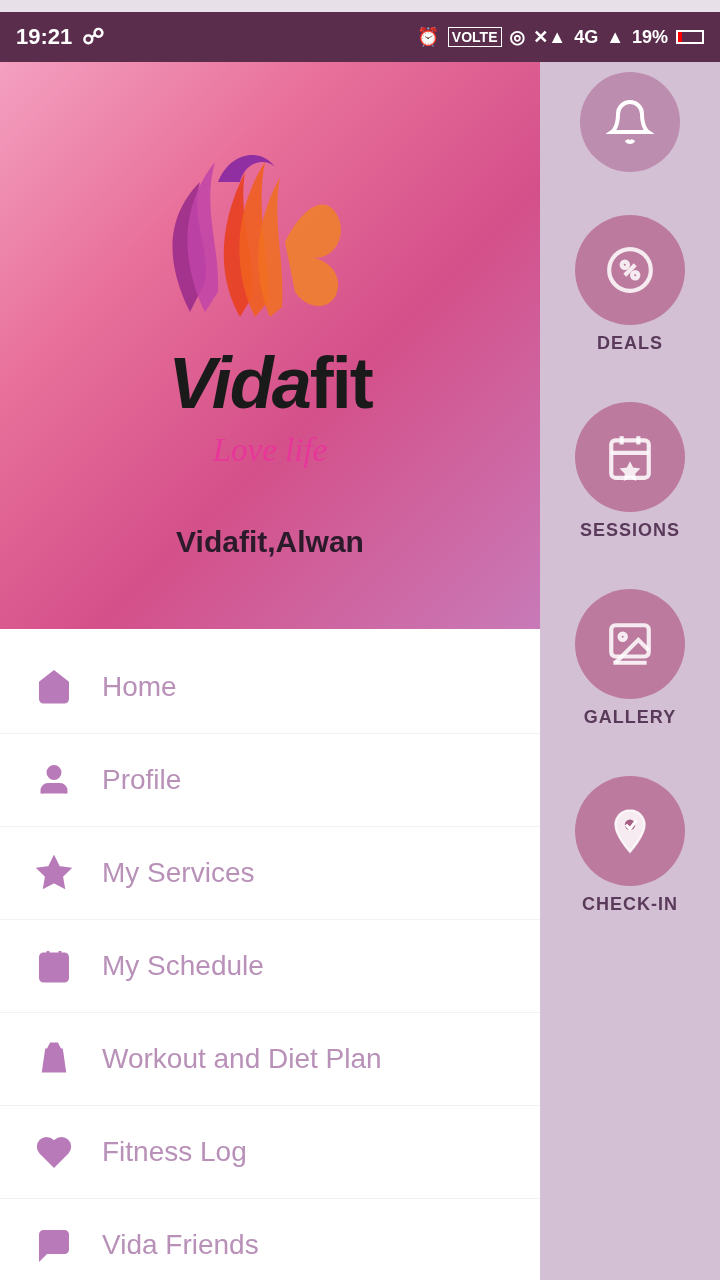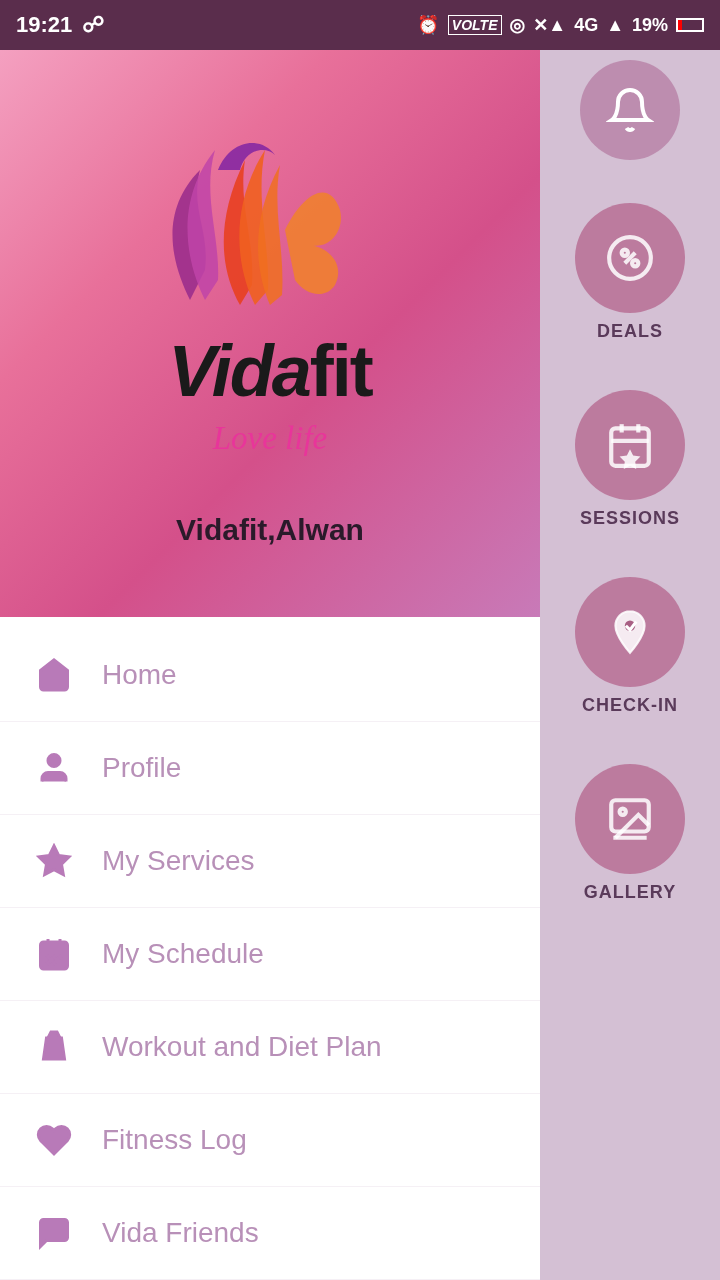--- a/index.html
+++ b/index.html
@@ -21,20 +21,21 @@
       background: #5a2d4c;
       display: flex;
       align-items: center;
       justify-content: space-between;
       padding: 0 16px;
       color: white;
       font-size: 22px;
       font-weight: bold;
       position: relative;
       z-index: 100;
+      margin-top: 12px;
     }
     .status-bar-left {
       display: flex;
       align-items: center;
       gap: 10px;
     }
     .status-bar-right {
       display: flex;
       align-items: center;
       gap: 8px;
@@ -213,21 +214,21 @@
 </head>
 <body>
 
 <div class="status-bar">
   <div class="status-bar-left">
     <span>19:21</span>
     <span>☍</span>
   </div>
   <div class="status-bar-right">
     <span>⏰</span>
-    <span style="font-size:14px;border:1px solid white;padding:1px 3px;font-style:italic;">VOLTE</span>
+    <span style="font-size:14px;border:1px solid white;padding:1px 3px;">VOLTE</span>
     <span>◎</span>
     <span>✕▲</span>
     <span style="font-size:18px;">4G</span>
     <span>▲</span>
     <span>19%</span>
     <span style="width:28px;height:14px;border:2px solid white;display:inline-block;position:relative;">
       <span style="position:absolute;left:0;top:0;width:15%;height:100%;background:red;display:block;"></span>
     </span>
   </div>
 </div>
@@ -372,36 +373,36 @@
           <line x1="8" y1="2" x2="8" y2="6"></line>
           <line x1="3" y1="10" x2="21" y2="10"></line>
           <polygon points="12 14 13.5 17 17 17.5 14.5 20 15 23.5 12 22 9 23.5 9.5 20 7 17.5 10.5 17" fill="rgba(255,255,255,0.85)" stroke="none"></polygon>
         </svg>
       </div>
       <span class="right-label">SESSIONS</span>
     </div>
 
     <div class="right-panel-item">
       <div class="right-circle">
-        <svg width="50" height="50" viewBox="0 0 24 24" fill="rgba(255,255,255,0.85)" stroke="rgba(255,255,255,0.85)" stroke-width="1">
-          <path d="M12 2C8.13 2 5 5.13 5 9c0 5.25 7 13 7 13s7-7.75 7-13c0-3.87-3.13-7-7-7z"></path>
-          <circle cx="12" cy="9" r="2.5" fill="rgba(160,80,120,0.9)" stroke="none"></circle>
-          <path d="M10 9 L12 11 L15 7" stroke="white" stroke-width="1.5" fill="none"></path>
-        </svg>
-      </div>
-      <span class="right-label">CHECK-IN</span>
-    </div>
-
-    <div class="right-panel-item">
-      <div class="right-circle">
         <svg width="50" height="50" viewBox="0 0 24 24" fill="none" stroke="rgba(255,255,255,0.85)" stroke-width="2">
           <rect x="3" y="3" width="18" height="15" rx="2"></rect>
           <circle cx="8.5" cy="8.5" r="1.5"></circle>
           <polyline points="21 15 16 10 5 21"></polyline>
           <line x1="4" y1="21" x2="20" y2="21"></line>
         </svg>
       </div>
       <span class="right-label">GALLERY</span>
     </div>
 
+    <div class="right-panel-item">
+      <div class="right-circle">
+        <svg width="50" height="50" viewBox="0 0 24 24" fill="rgba(255,255,255,0.85)" stroke="rgba(255,255,255,0.85)" stroke-width="1">
+          <path d="M12 2C8.13 2 5 5.13 5 9c0 5.25 7 13 7 13s7-7.75 7-13c0-3.87-3.13-7-7-7z"></path>
+          <circle cx="12" cy="9" r="2.5" fill="rgba(160,80,120,0.9)" stroke="none"></circle>
+          <path d="M10 9 L12 11 L15 7" stroke="white" stroke-width="1.5" fill="none"></path>
+        </svg>
+      </div>
+      <span class="right-label">CHECK-IN</span>
+    </div>
+
   </div>
 
 </div>
 
 </body></html>

